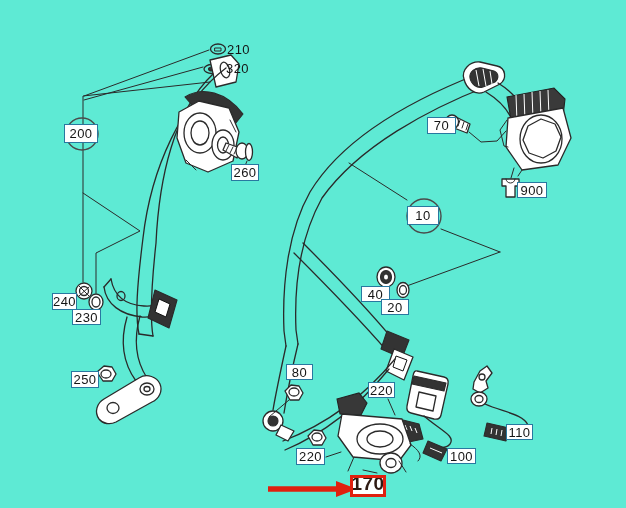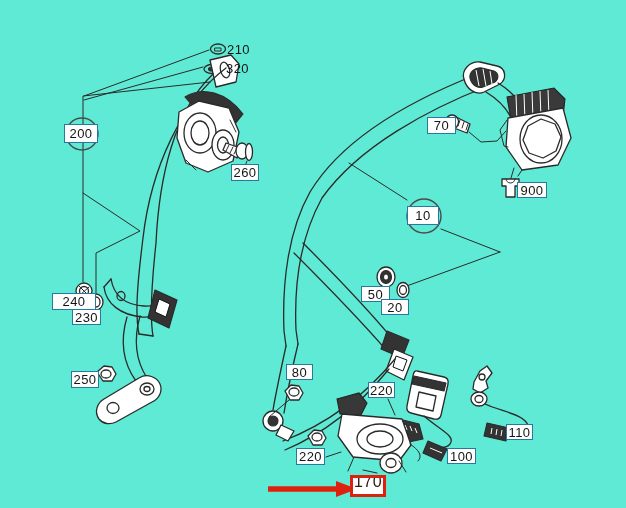--- a/index.html
+++ b/index.html
@@ -13,21 +13,21 @@
   .w{stroke:#fff;fill:none;stroke-width:1px}
   .thin{stroke-width:1px}
   .circ{stroke:#4a4a4a;fill:none;stroke-width:1.4px}
   .redfill{fill:var(--hl);stroke:none}
   .redline{stroke:var(--hl);stroke-width:5.5px;fill:none}
   .callout{position:absolute;display:flex;align-items:center;justify-content:center;
            font-size:13px;color:#141414;letter-spacing:.4px;line-height:1;cursor:default}
   .callout.boxed{background:#fff;border:1.6px solid var(--callout)}
   .callout.plain{background:transparent}
   .callout.highlight{background:#fff;border:3px solid var(--hl);overflow:hidden;align-items:flex-start}
-  .callout.highlight span{display:block;margin-top:-4px;font-size:16px;color:#2e1a12;font-weight:normal}
+  .callout.highlight span{display:block;margin-top:-4px;font-size:19px;color:#2e1a12;font-weight:bold}
 </style>
 </head>
 <body>
 
 <div id="canvas">
 
   <svg id="art" width="626" height="508" viewBox="0 0 626 508">
 
     <g>
       <path class="s thin" d="M83,282 L83,96 L210,82"></path>
@@ -234,27 +234,27 @@
     <g>
       <path class="redline" d="M268,489 L336,489"></path>
       <polygon class="redfill" points="336,481 357,489 336,497"></polygon>
     </g>
   </svg>
 
   <div class="callout plain" style="left:225px;top:42px;width:27px;height:15px">210</div>
   <div class="callout plain" style="left:224px;top:61px;width:27px;height:15px">320</div>
   <div class="callout boxed" style="left:64px;top:124px;width:34px;height:19px">200</div>
   <div class="callout boxed" style="left:231px;top:164px;width:28px;height:17px">260</div>
-  <div class="callout boxed" style="left:52px;top:293px;width:44px;height:17px">240</div>
+  <div class="callout boxed" style="left:52px;top:293px;width:25px;height:17px">240</div>
   <div class="callout boxed" style="left:72px;top:309px;width:29px;height:16px">230</div>
   <div class="callout boxed" style="left:71px;top:371px;width:28px;height:17px">250</div>
   <div class="callout boxed" style="left:427px;top:117px;width:29px;height:17px">70</div>
   <div class="callout boxed" style="left:517px;top:182px;width:30px;height:16px">900</div>
   <div class="callout boxed" style="left:407px;top:206px;width:32px;height:19px">10</div>
-  <div class="callout boxed" style="left:361px;top:286px;width:29px;height:16px">50</div>
+  <div class="callout boxed" style="left:361px;top:286px;width:29px;height:16px">40</div>
   <div class="callout boxed" style="left:381px;top:299px;width:28px;height:16px">20</div>
   <div class="callout boxed" style="left:286px;top:364px;width:27px;height:16px">80</div>
   <div class="callout boxed" style="left:368px;top:382px;width:27px;height:16px">220</div>
   <div class="callout boxed" style="left:296px;top:448px;width:29px;height:17px">220</div>
   <div class="callout boxed" style="left:447px;top:448px;width:29px;height:16px">100</div>
   <div class="callout boxed" style="left:506px;top:424px;width:27px;height:16px">110</div>
   <div class="callout highlight" style="left:350px;top:475px;width:36px;height:22px">
     <span>170</span>
   </div>
 

